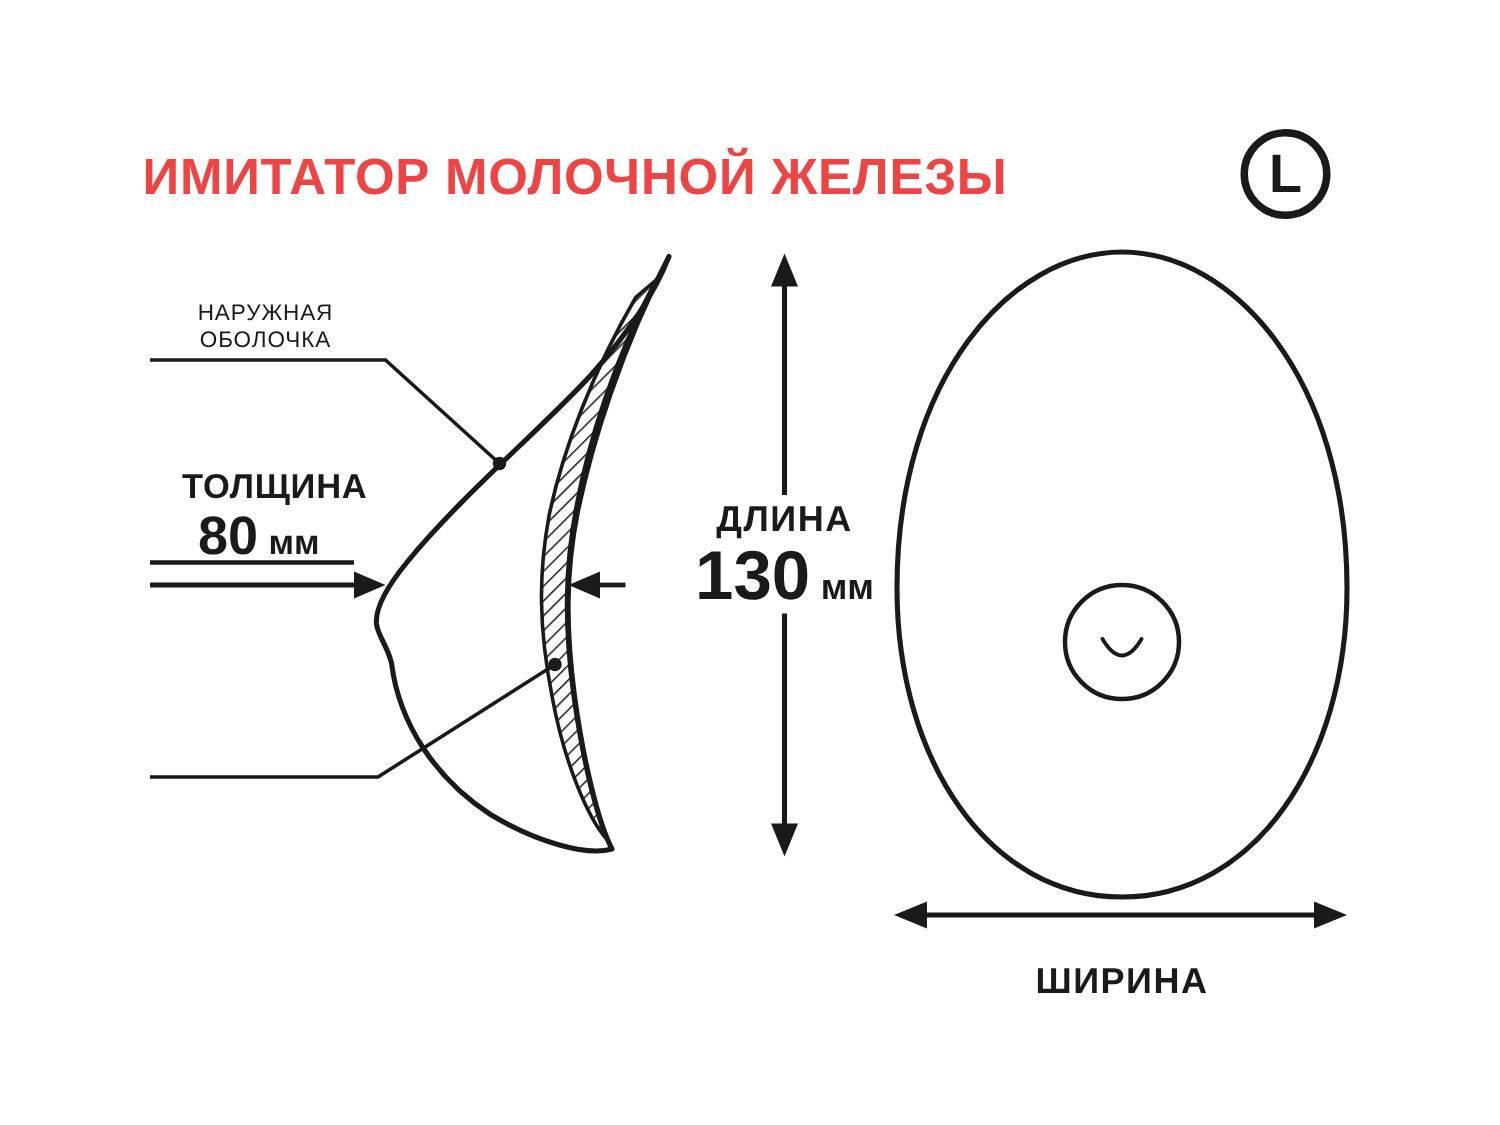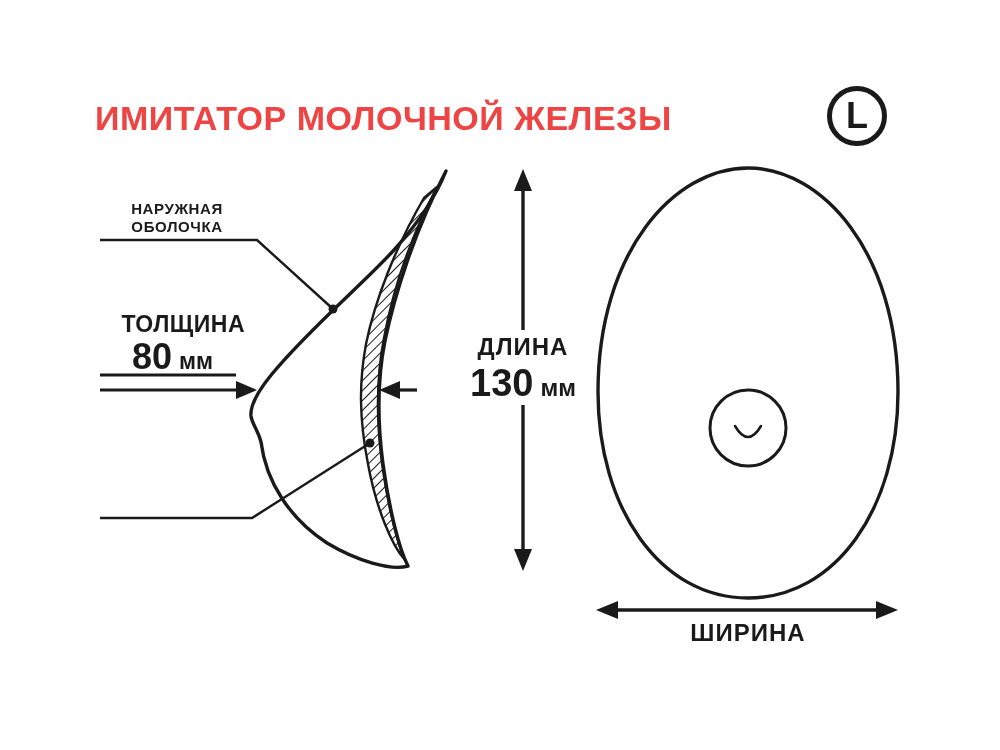--- a/index.html
+++ b/index.html
@@ -42,21 +42,21 @@
     justify-content:center;
     font-size:36px;
     font-weight:700;
   }
 
   .small-label {
     position:absolute;
     width:134px;
     text-align:center;
     font-size:15px;
-    font-weight:700;
+    font-weight:400;
     letter-spacing:0.6px;
     line-height:18px;
     color:#1a1a1a;
   }
   .small-label.outer-shell { left:110px; top:200px; }
   .small-label.inner-frame { left:110px; top:474px; }
 
   .thickness-block {
     position:absolute;
     left:100px;
@@ -70,24 +70,24 @@
   .value-row .unit { font-size:23px; font-weight:700; margin-left:7px; }
 
   .dim-block {
     position:absolute;
     text-align:center;
     background:#ffffff;
     padding:3px 9px;
     transform:translateX(-50%);
   }
   .dim-block.length { left:523px; top:330px; }
-  .dim-block.width  { left:748px; top:616px; background:transparent; }
+  .dim-block.width  { left:748px; top:638px; background:transparent; }
   .dim-block .dim-word { font-size:24px; font-weight:700; letter-spacing:1px; line-height:27px; }
   .dim-block .value-row { margin-top:4px; }
-  .dim-block .value-row .num { font-size:38px; font-weight:700; line-height:38px; }
+  .dim-block .value-row .num { font-size:46px; font-weight:700; line-height:38px; }
   .dim-block .value-row .unit { font-size:24px; font-weight:700; margin-left:7px; }
 </style>
 </head>
 <body>
 
 <div class="stage">
 
   <svg class="art" width="1000" height="750" viewBox="0 0 1000 750">
     <defs>
       <pattern id="hatch" width="7" height="7" patternUnits="userSpaceOnUse" patternTransform="rotate(45)">

